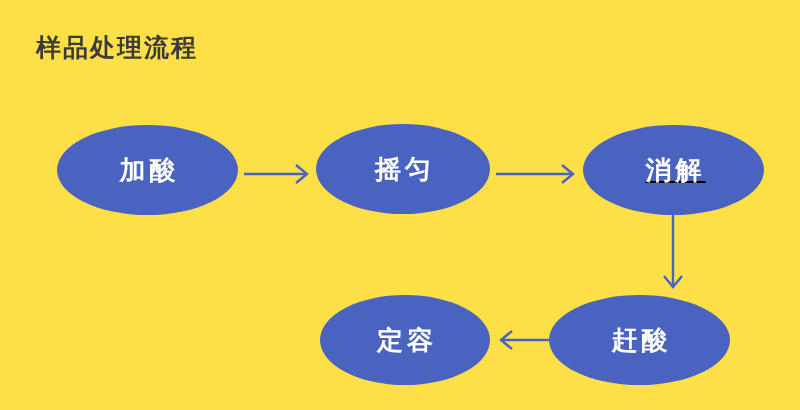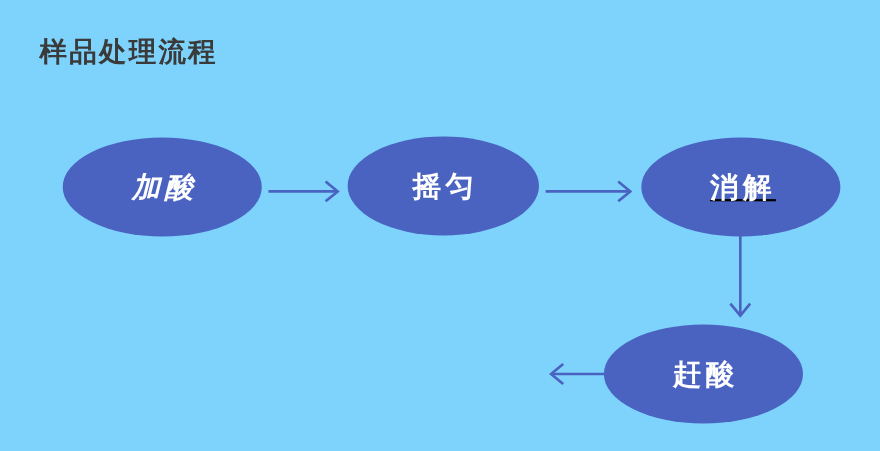--- a/index.html
+++ b/index.html
@@ -11,21 +11,21 @@
     width: 800px;
     height: 410px;
     background: #ffffff;
     font-family: "Liberation Sans", "DejaVu Sans", sans-serif;
     overflow: hidden;
   }
   #canvas {
     position: relative;
     width: 800px;
     height: 410px;
-    background: #7dd3fc;
+    background: #fde047;
   }
   
   .chart-title {
     position: absolute;
     left: 36px;
     top: 31px;
     font-size: 25px;
     font-weight: bold;
     color: #3a3a3a;
     letter-spacing: 2px;
@@ -46,21 +46,21 @@
     color: #ffffff;
     font-size: 26px;
     font-weight: bold;
     letter-spacing: 4px;
     text-indent: 4px;
     line-height: 1;
     white-space: nowrap;
     user-select: none;
   }
   
-  #node-0 { left: 57px;  top: 125px; width: 181px; height: 90px; font-style: italic; }
+  #node-0 { left: 57px;  top: 125px; width: 181px; height: 90px; }
   #node-1 { left: 316px; top: 124px; width: 174px; height: 90px; }
   #node-2 { left: 583px; top: 125px; width: 181px; height: 90px; text-decoration: underline; }
   #node-3 { left: 320px; top: 295px; width: 170px; height: 90px; }
   #node-4 { left: 549px; top: 295px; width: 181px; height: 90px; }
 
   
   .connector {
     position: absolute;
     overflow: visible;
   }
@@ -94,20 +94,23 @@
   </div>
 
   <div class="node" id="node-1">
     <span class="node-label">摇匀</span>
   </div>
 
   <div class="node" id="node-2">
     <span class="node-label">消解</span>
   </div>
 
+  <div class="node" id="node-3">
+    <span class="node-label">定容</span>
+  </div>
 
   <div class="node" id="node-4">
     <span class="node-label">赶酸</span>
   </div>
 
   <svg class="connector" id="edge-0" viewBox="0 0 68 36">
     <line class="edge-line" x1="0" y1="18" x2="62" y2="18"></line>
     <polyline class="edge-head" points="52,9 63,18 52,27"></polyline>
   </svg>
 

